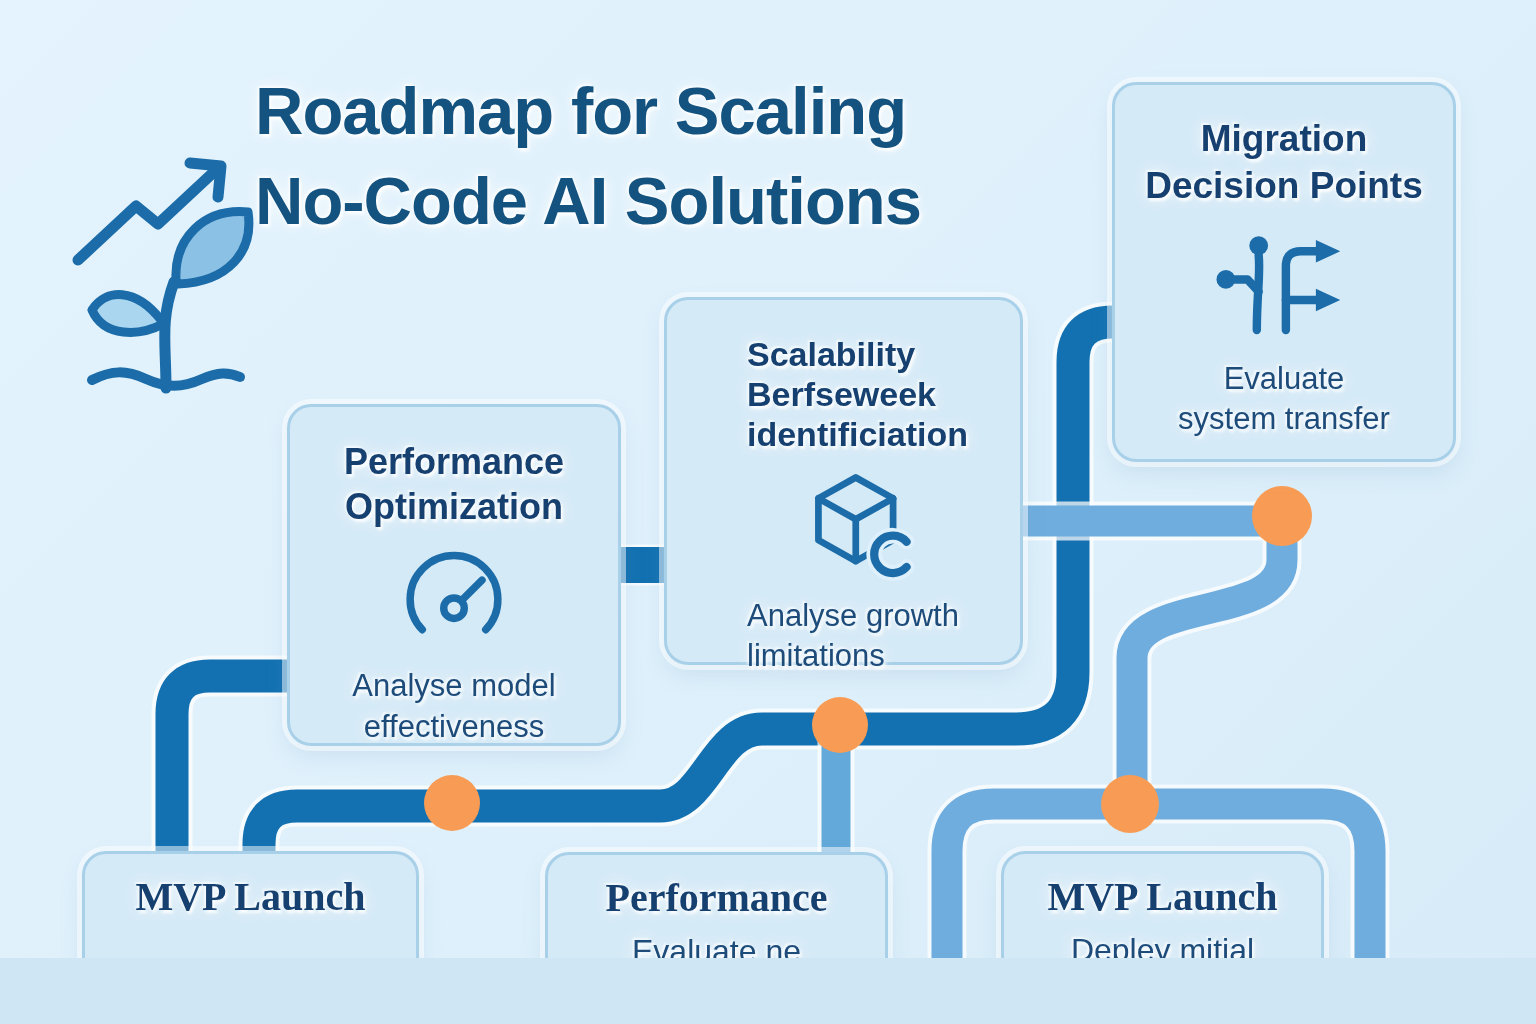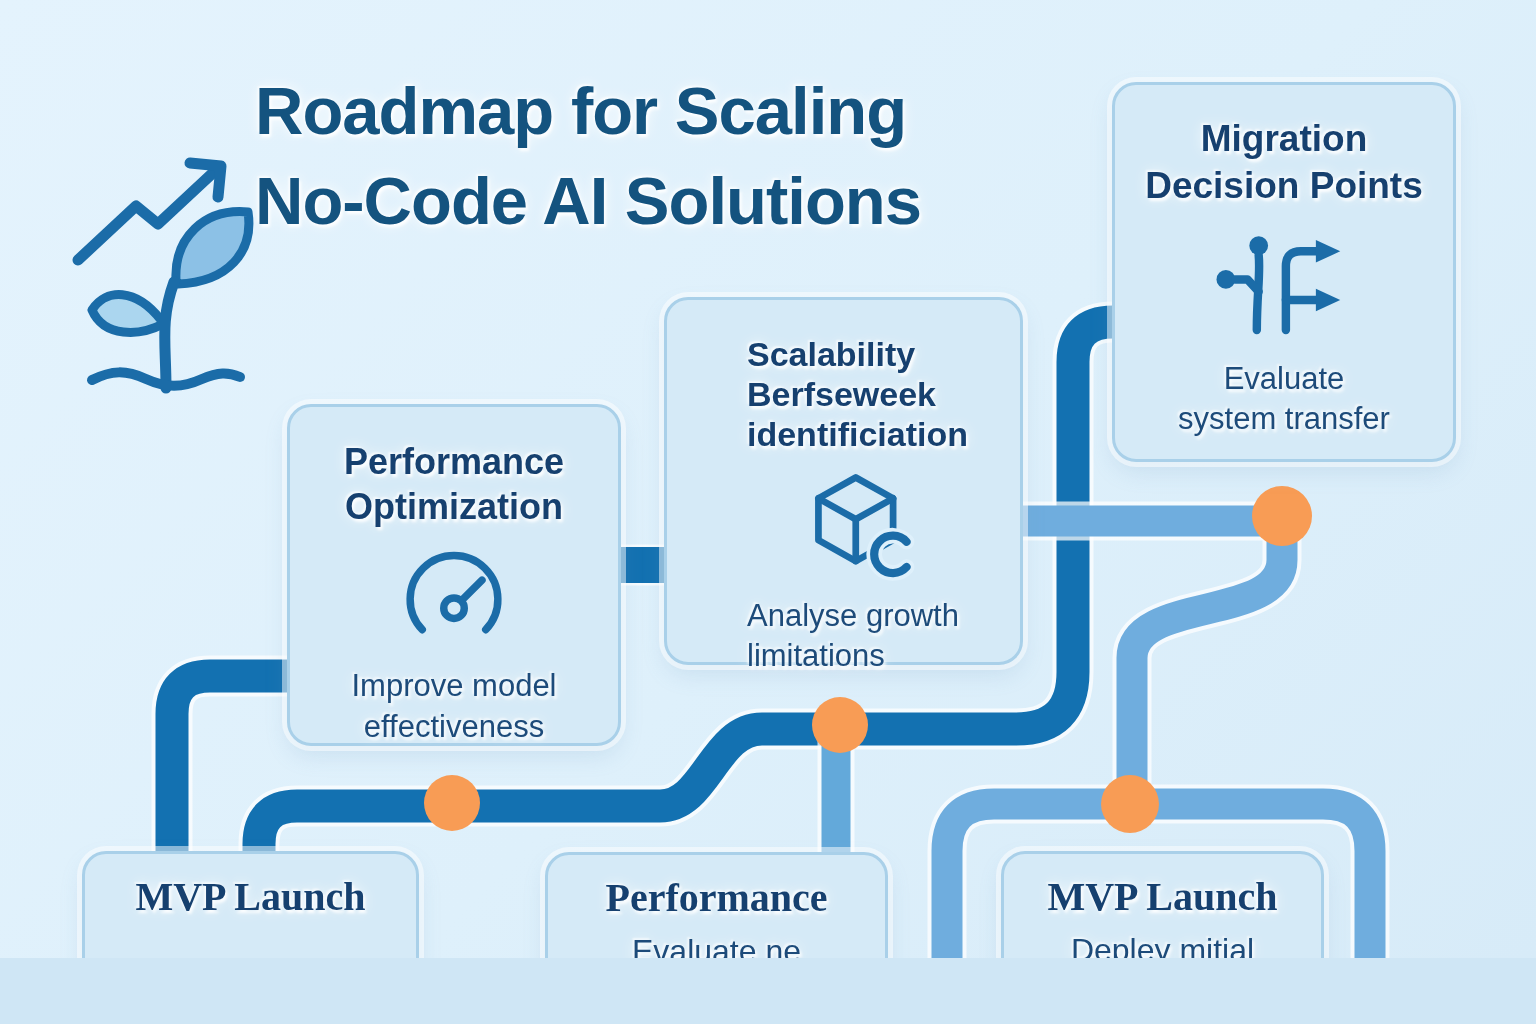--- a/index.html
+++ b/index.html
@@ -136,21 +136,21 @@
   <div class="card centered" id="card-perf-opt">
     <div class="card-title preline halo-text">Performance
 Optimization</div>
     <span class="icon-wrap">
       <svg width="128" height="112" viewBox="0 0 130 120" fill="none" stroke="var(--icon)" stroke-linecap="round" stroke-linejoin="round">
         <path d="M 31 95 A 47 47 0 1 1 99 95" stroke-width="8"></path>
         <circle cx="65" cy="72" r="11" stroke-width="8"></circle>
         <path d="M 73 64 L 95 42" stroke-width="8"></path>
       </svg>
     </span>
-    <div class="card-caption preline halo-text">Improve model
+    <div class="card-caption preline halo-text">Analyse model
 effectiveness</div>
   </div>
 
   <div class="card centered bottom-card" id="card-mvp-left">
     <div class="card-title halo-text">MVP Launch</div>
   </div>
 
   <div class="card centered bottom-card" id="card-performance">
     <div class="card-title halo-text">Performance</div>
     <div class="card-caption preline halo-text">Evaluate ne

